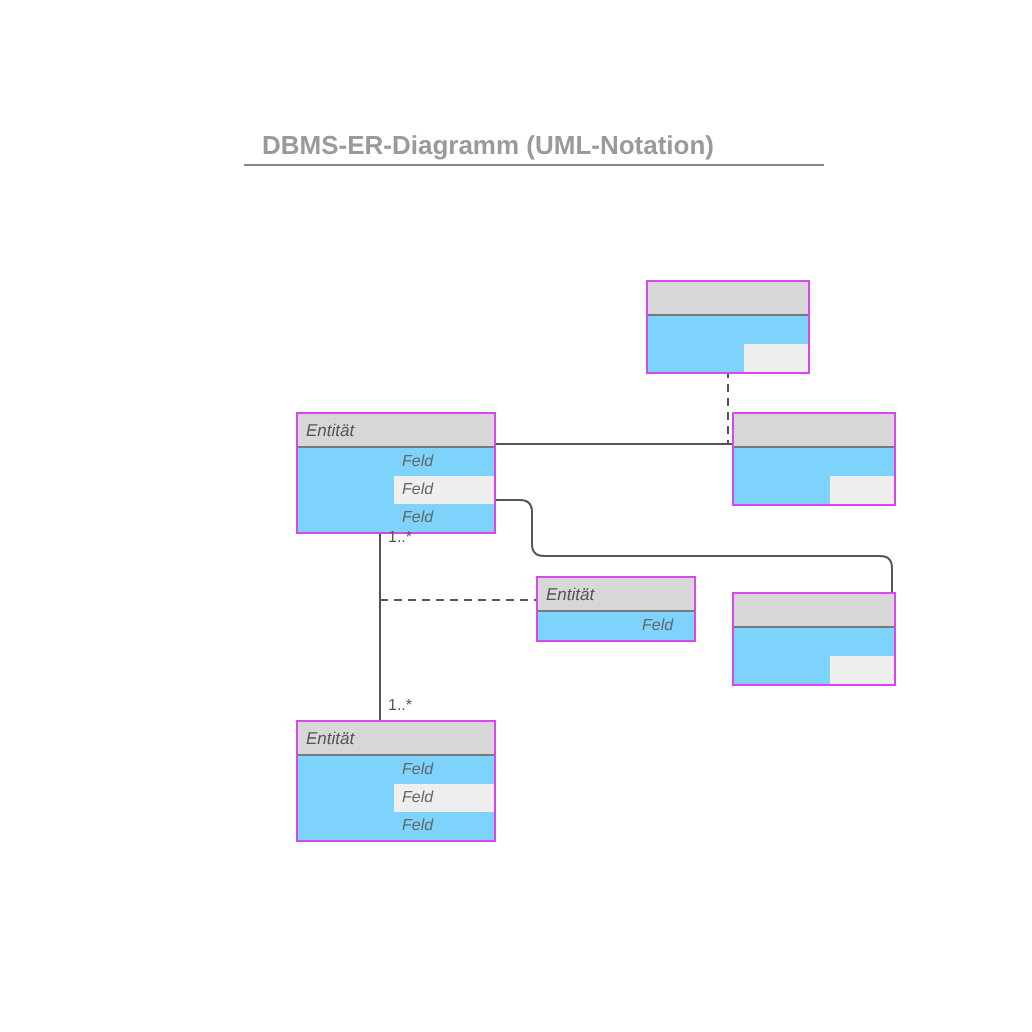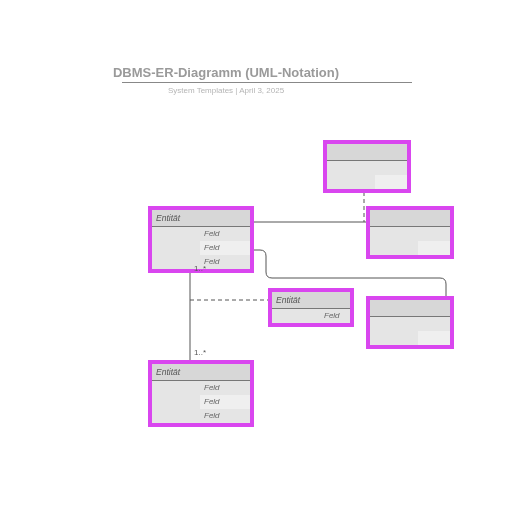--- a/index.html
+++ b/index.html
@@ -1,34 +1,33 @@
 <!DOCTYPE html>
 <html><head>
 <meta charset="utf-8">
 <style>
   html,body{margin:0;padding:0;width:516px;height:516px;background:#fff;font-family:Arial,Helvetica,sans-serif;}
-  .canvas{position:relative;width:452px;height:516px;}
+  .canvas{position:relative;width:452px;height:516px;padding-left:36px;}
   .title{position:absolute;left:0;right:0;text-align:center;font-size:13px;font-weight:bold;color:#9a9a9a;}
   .subtitle{position:absolute;left:0;right:0;text-align:center;font-size:8px;color:#b5b5b5;}
   .hr{position:absolute;height:1px;background:#888;}
-  .entity{position:absolute;border:4px solid #d946ef;background:#e5e5e5;font-size:8px;color:#666;}
+  .entity{position:absolute;border:1px solid #d946ef;background:#7dd3fc;font-size:8px;color:#666;}
   .entity .hdr{background:#d7d7d7;border-bottom:1px solid #777;font-style:italic;padding:2px 4px;line-height:12px;font-size:8.5px;color:#555;}
   .entity .row{padding:2px 4px;line-height:10px;font-size:8px;font-style:italic;margin-left:48px;}
   .entity .row.alt{background:#efefef;}
   .mult{position:absolute;font-size:8px;color:#555;}
   svg{position:absolute;left:0;top:0;}
 </style>
 </head>
 <body>
 
 <div class="canvas">
 
   <div class="title" style="top:65px">DBMS-ER-Diagramm (UML-Notation)</div>
   <div class="hr" style="top:82px;left:122px;width:290px"></div>
-  <div class="subtitle" style="top:86px">System Templates  |  April 3, 2025</div>
 
   <svg width="516" height="516">
 
     <line x1="246" y1="222" x2="366" y2="222" stroke="#555" stroke-width="1"></line>
 
     <line x1="364" y1="178" x2="364" y2="222" stroke="#555" stroke-width="1" stroke-dasharray="4,3"></line>
 
     <line x1="190" y1="262" x2="190" y2="360" stroke="#555" stroke-width="1"></line>
 
     <line x1="190" y1="300" x2="268" y2="300" stroke="#555" stroke-width="1" stroke-dasharray="4,3"></line>

